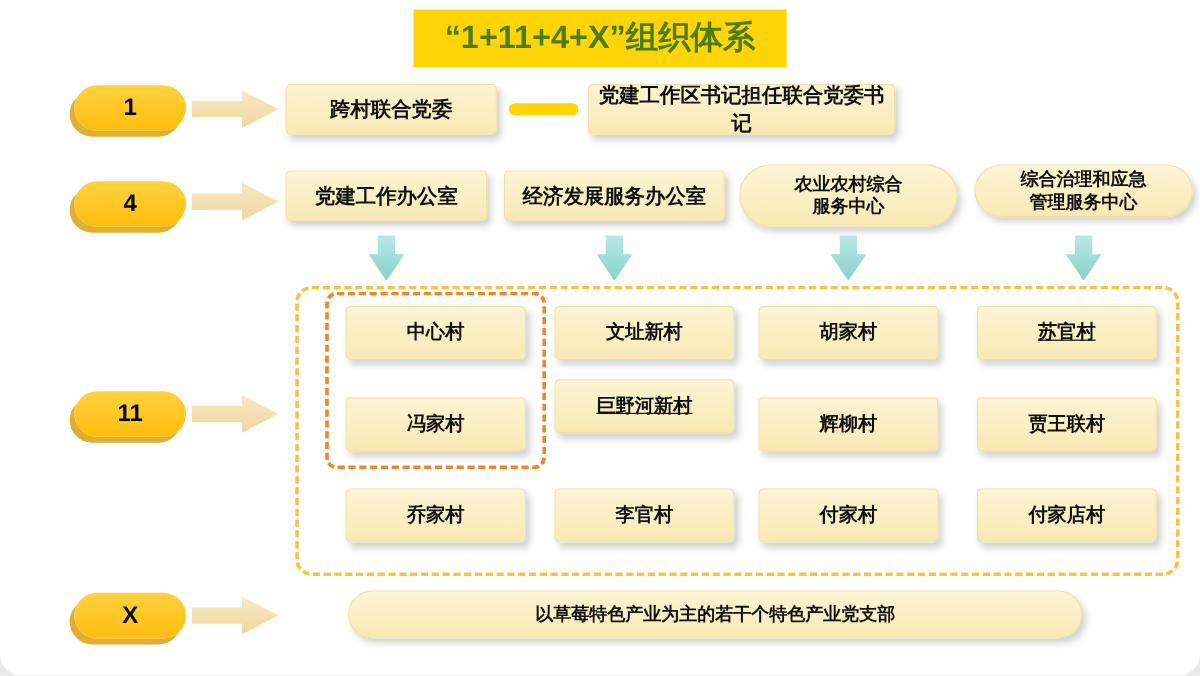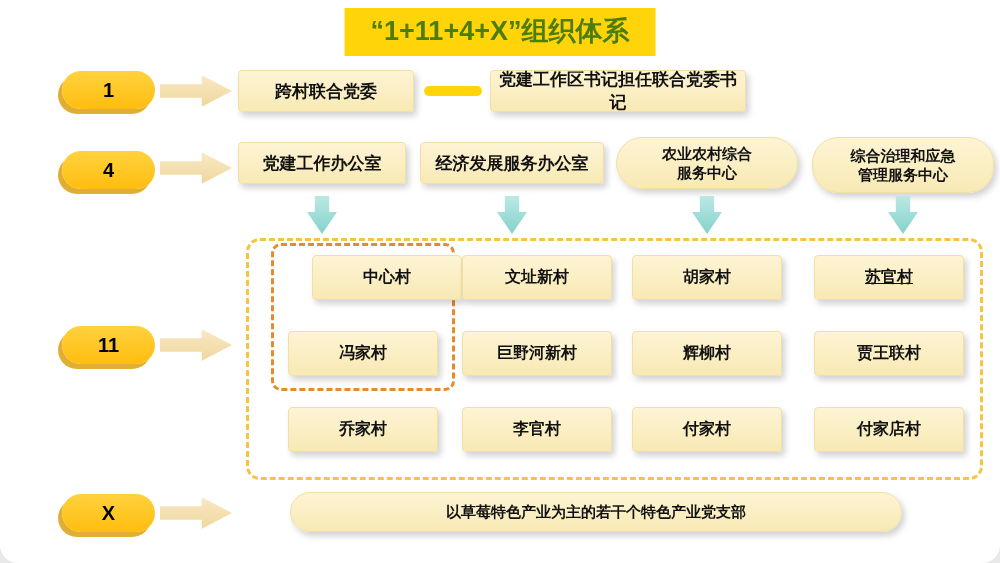--- a/index.html
+++ b/index.html
@@ -67,40 +67,40 @@
   <div class="box" style="left:238px; top:70px; width:176px; height:42px;">跨村联合党委</div>
   <div class="connector" style="left:424px; top:86px; width:58px; height:10px;"></div>
   <div class="box" style="left:490px; top:70px; width:256px; height:42px;">党建工作区书记担任联合党委书记</div>
 
   <div class="badge" style="left:62px; top:151px;">4</div>
   <div class="arrow-r" style="left:160px; top:151px;"></div>
   <div class="box" style="left:238px; top:142px; width:168px; height:42px;">党建工作办公室</div>
   <div class="box" style="left:420px; top:142px; width:184px; height:42px;">经济发展服务办公室</div>
   <div class="box pill" style="left:616px; top:137px; width:182px; height:52px;">农业农村综合
 服务中心</div>
-  <div class="box pill" style="left:812px; top:137px; width:182px; height:56px;">综合治理和应急
+  <div class="box pill" style="left:812px; top:137px; width:182px; height:44px;">综合治理和应急
 管理服务中心</div>
 
   <div class="arrow-d" style="left:307px; top:196px;"></div>
   <div class="arrow-d" style="left:497px; top:196px;"></div>
   <div class="arrow-d" style="left:692px; top:196px;"></div>
   <div class="arrow-d" style="left:888px; top:196px;"></div>
 
   <div class="badge" style="left:62px; top:326px;">11</div>
   <div class="arrow-r" style="left:160px; top:328px;"></div>
 
   <div class="dashed-outer"></div>
   <div class="dashed-inner"></div>
 
-  <div class="box village" style="left:288px; top:255px;margin-left:24px;">中心村</div>
+  <div class="box village" style="left:288px; top:255px;">中心村</div>
   <div class="box village" style="left:288px; top:331px;">冯家村</div>
   <div class="box village" style="left:462px; top:255px;">文址新村</div>
 
   <div class="box village" style="left:288px; top:407px;">乔家村</div>
-  <div class="box village" style="left:462px; top:331px;">巨野河新村</div>
+  <div class="box village" style="left:462px; top:316px;text-decoration:underline;">巨野河新村</div>
   <div class="box village" style="left:462px; top:407px;text-align:right;">李官村</div>
 
   <div class="box village" style="left:632px; top:255px;">胡家村</div>
   <div class="box village" style="left:632px; top:331px;">辉柳村</div>
   <div class="box village" style="left:632px; top:407px;text-align:right;">付家村</div>
 
   <div class="box village" style="left:814px; top:255px;text-decoration:underline;">苏官村</div>
   <div class="box village" style="left:814px; top:331px;">贾王联村</div>
   <div class="box village" style="left:814px; top:407px;">付家店村</div>
 

